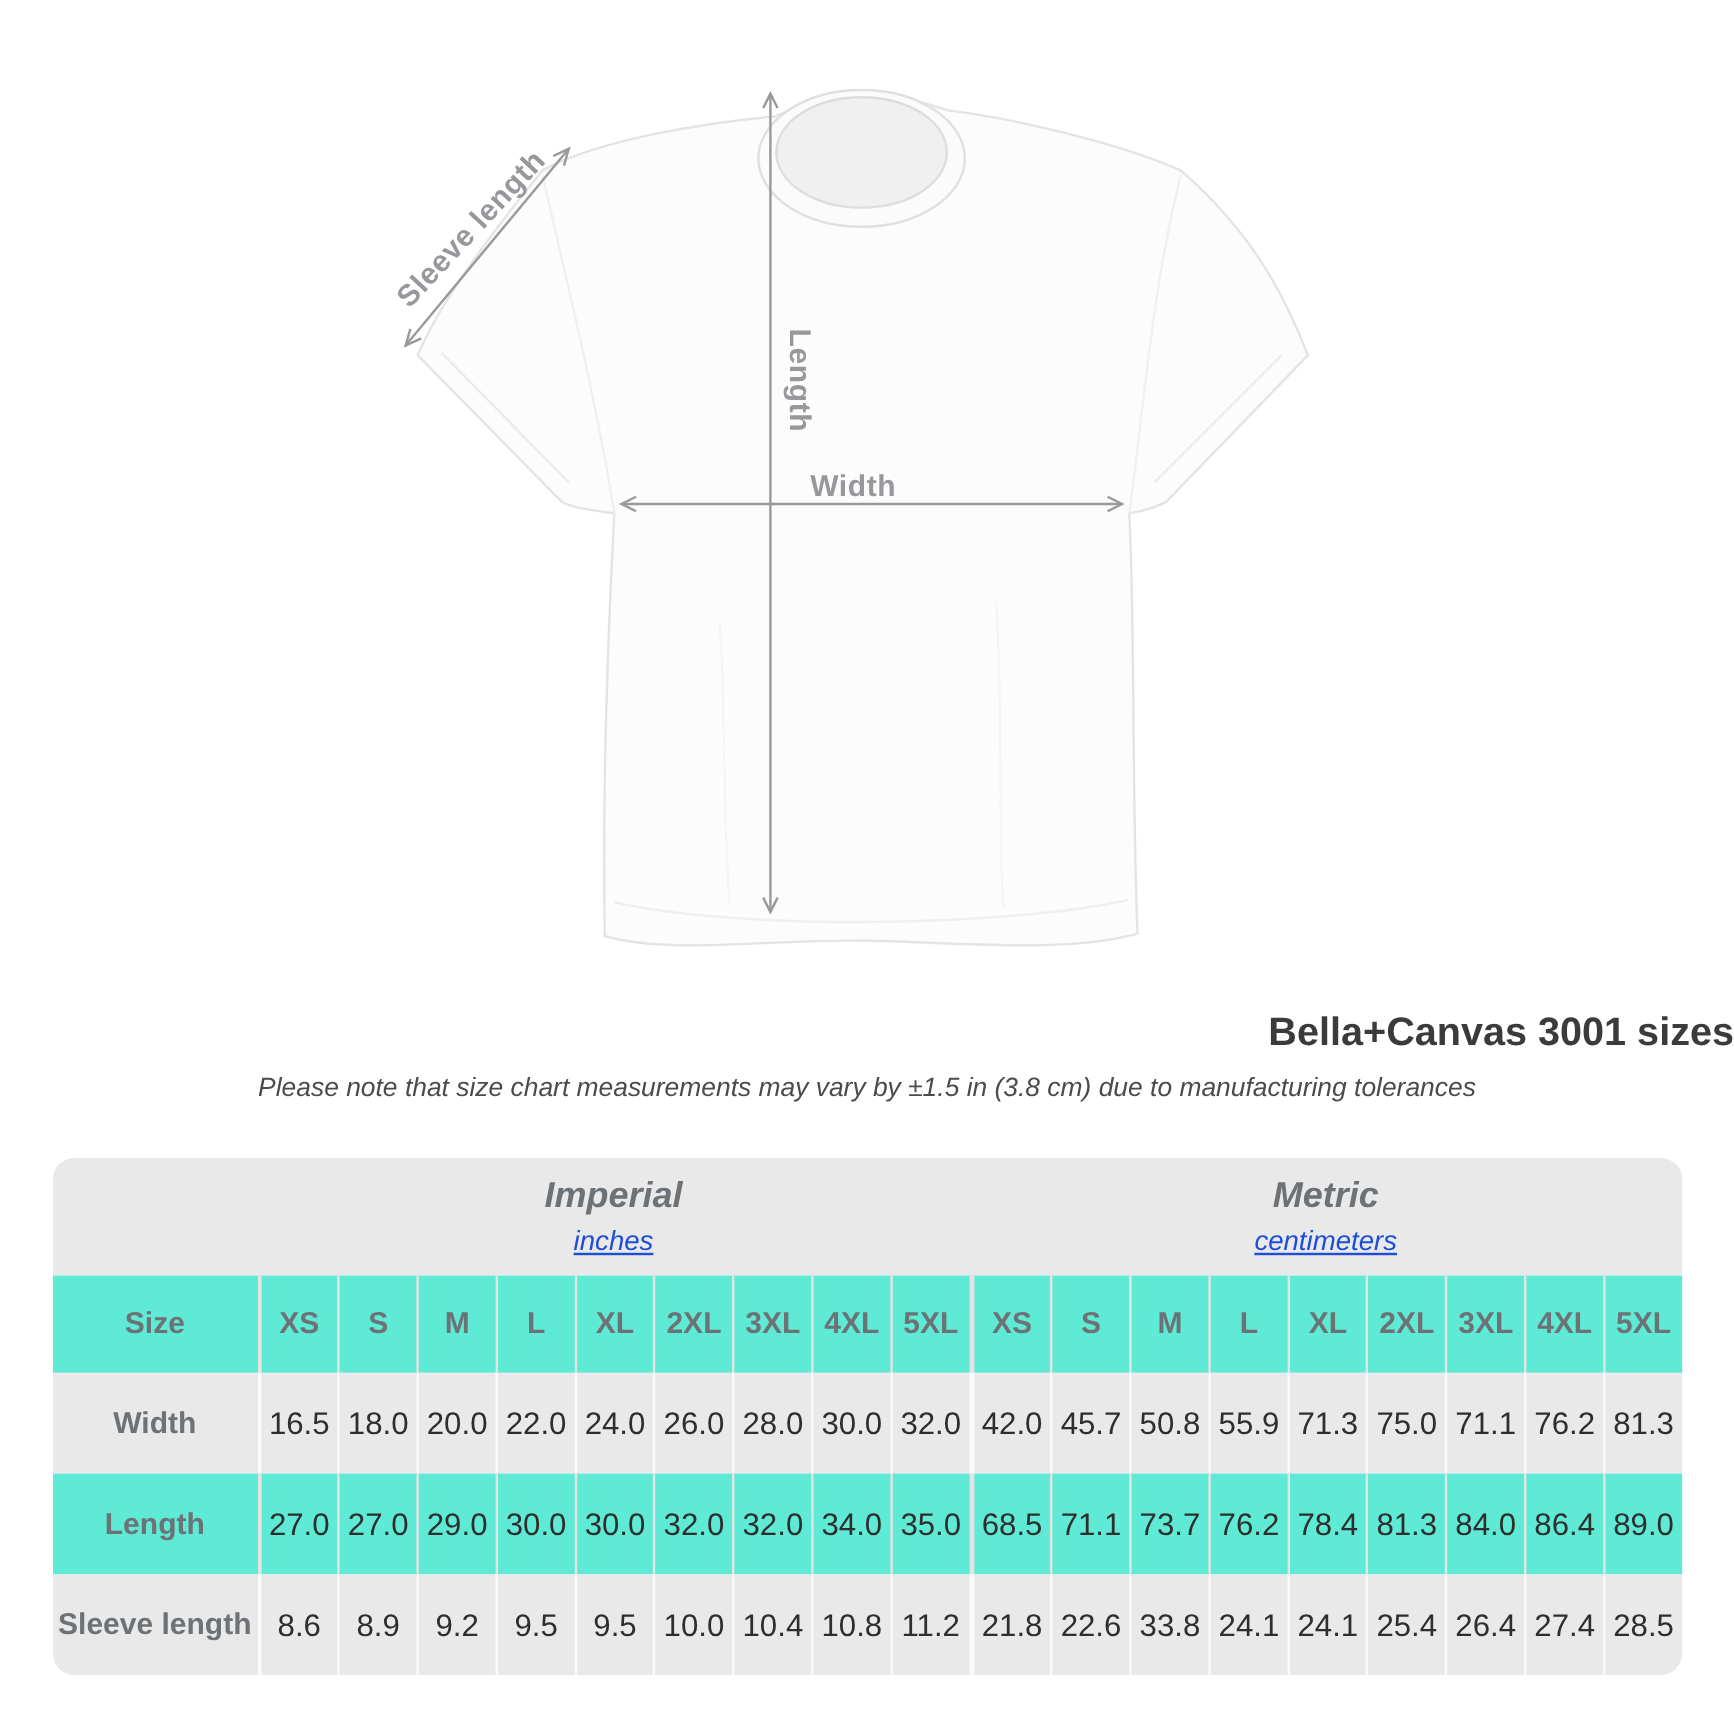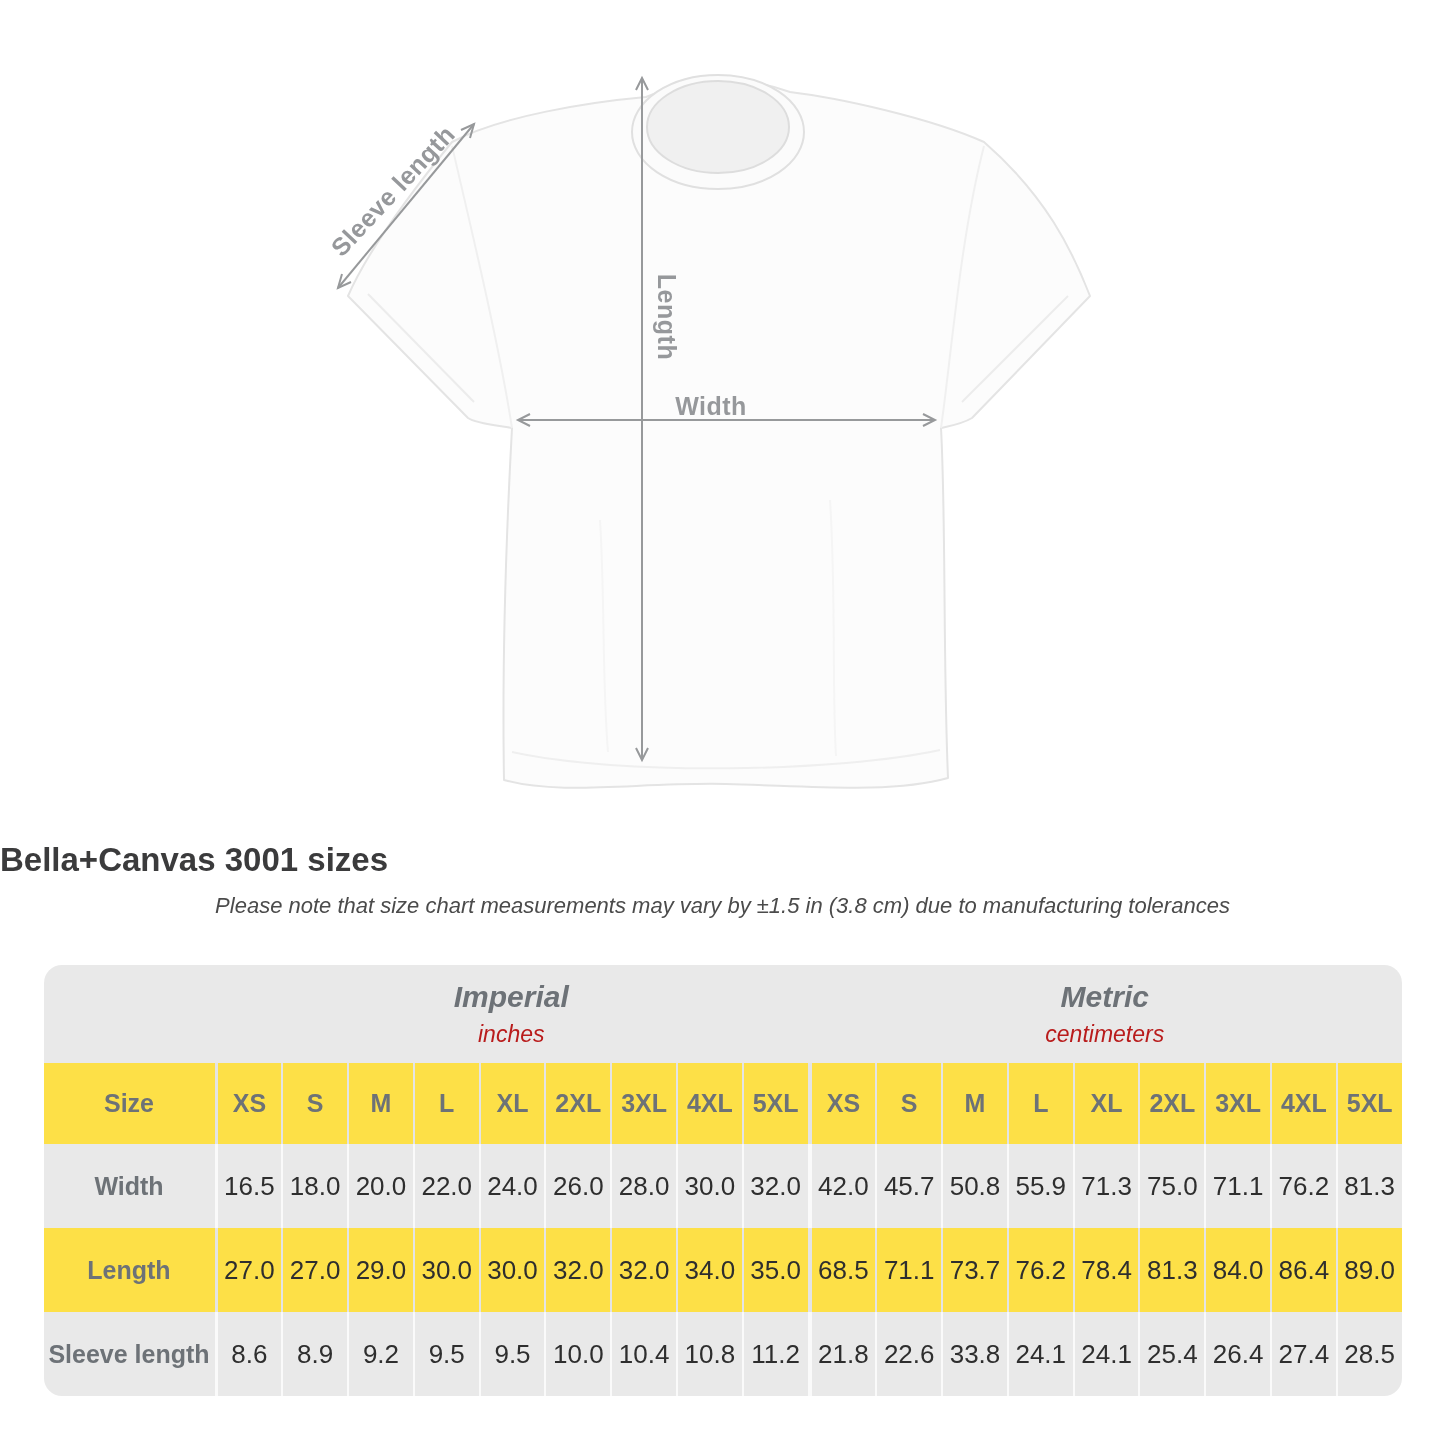--- a/index.html
+++ b/index.html
@@ -17,54 +17,54 @@
     position:absolute;
     font-weight:bold;font-size:25px;color:#96989b;letter-spacing:.5px;
     white-space:nowrap;transform-origin:center center;
   }
   .m-label.sleeve{left:393px;top:191px;transform:translate(-50%,-50%) rotate(-47deg);}
   .m-label.length{left:666px;top:317px;transform:translate(-50%,-50%) rotate(90deg);}
   .m-label.width{left:711px;top:406px;transform:translate(-50%,-50%);}
 
   
   .chart-title{
-    margin:8px 0 0;text-align:left;
+    margin:8px 0 0;text-align:right;
     font-size:33px;font-weight:bold;color:#3b3b3c;line-height:44px;
   }
   .chart-subtitle{
     margin:10px 0 0;text-align:center;
     font-size:22px;font-style:italic;color:#4b4b4b;line-height:27px;
   }
 
   
   .size-table{
     width:1358px;margin:46px auto 0;
     border-radius:18px;overflow:hidden;
   }
   .t-row{display:flex;align-items:stretch;}
   .t-row.gray{background:#e9e9e9;--sep:#fafafa;}
-  .t-row.white{background:#fde047;text-align:center;--sep:#e4e4e4;}
+  .t-row.white{background:#5eead4;text-align:center;--sep:#e4e4e4;}
   .t-row.group-row{background:#e9e9e9;height:98px;}
   .t-row.sizes-row{height:81px;}
   .t-row.data-row{height:84px;}
   .cell{
     flex:1;display:flex;align-items:center;justify-content:center;
     border-left:2px solid var(--sep);
     font-size:26px;color:#2e2e2e;
   }
   .cell.sep-strong{border-left-width:3px;}
   .cell.sep-unit{border-left-width:4px;}
   .lab{width:171px;flex:none;display:flex;align-items:center;justify-content:center;border-left:none;}
   .head,.lab.head{font-weight:bold;font-size:25px;color:#6d7277;}
   .unit-group{
     flex:1;display:flex;flex-direction:column;align-items:center;justify-content:center;
     gap:7px;padding-bottom:0;
   }
   .g-label{font-size:30px;font-weight:bold;font-style:italic;color:#6d7277;}
-  .g-sub{font-size:23px;font-style:italic;color:#b91c1c;}
+  .g-sub{font-size:23px;font-style:italic;color:#1d4ed8;text-decoration:underline;}
 </style>
 </head>
 <body>
 
 <div class="page">
 
   <figure class="shirt-figure">
     <svg width="1445" height="830" viewBox="0 0 1445 830">
 
       <path d="M452 142

